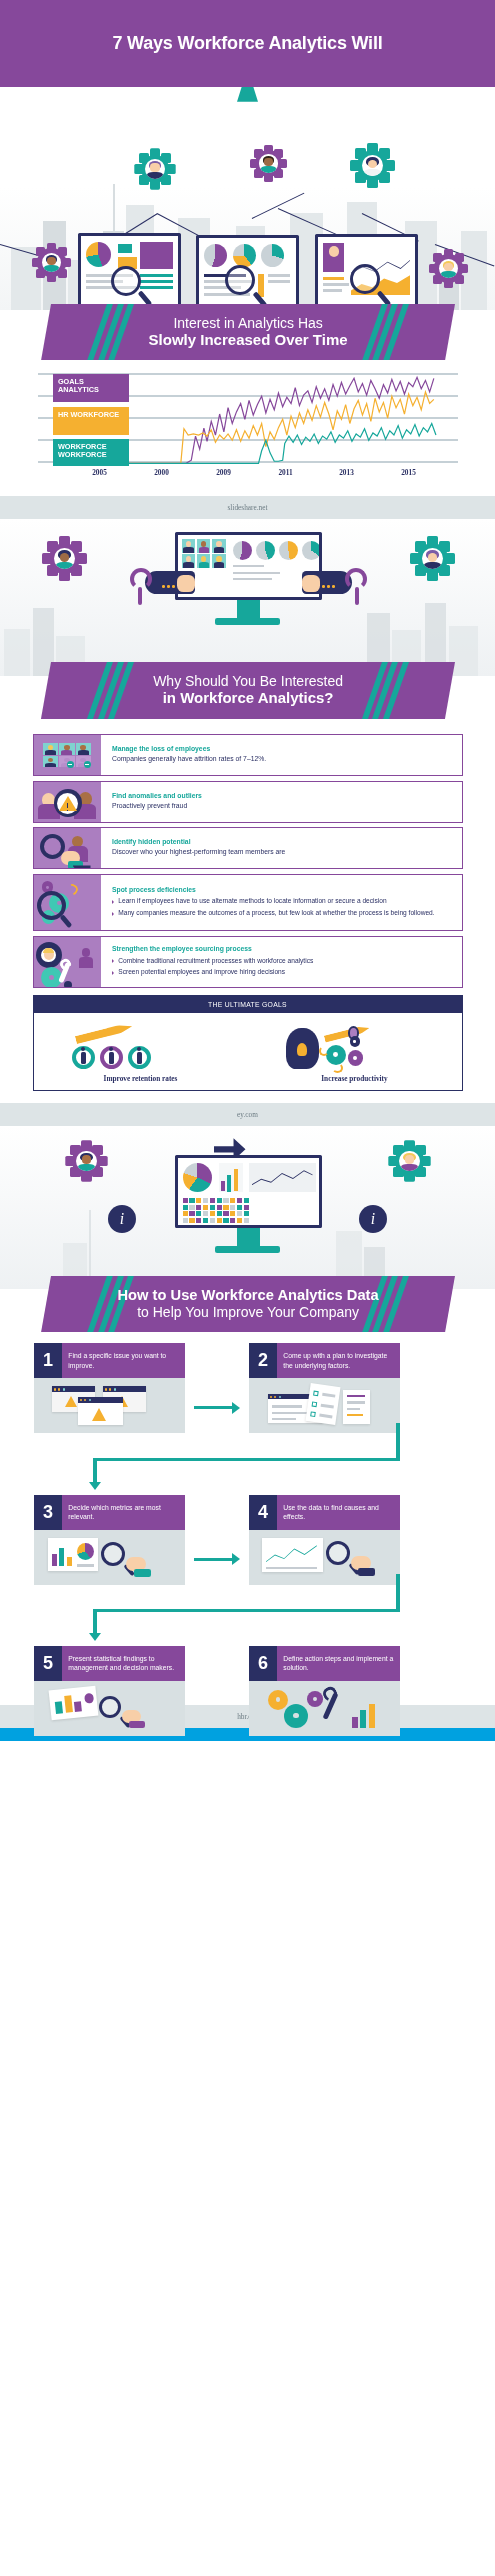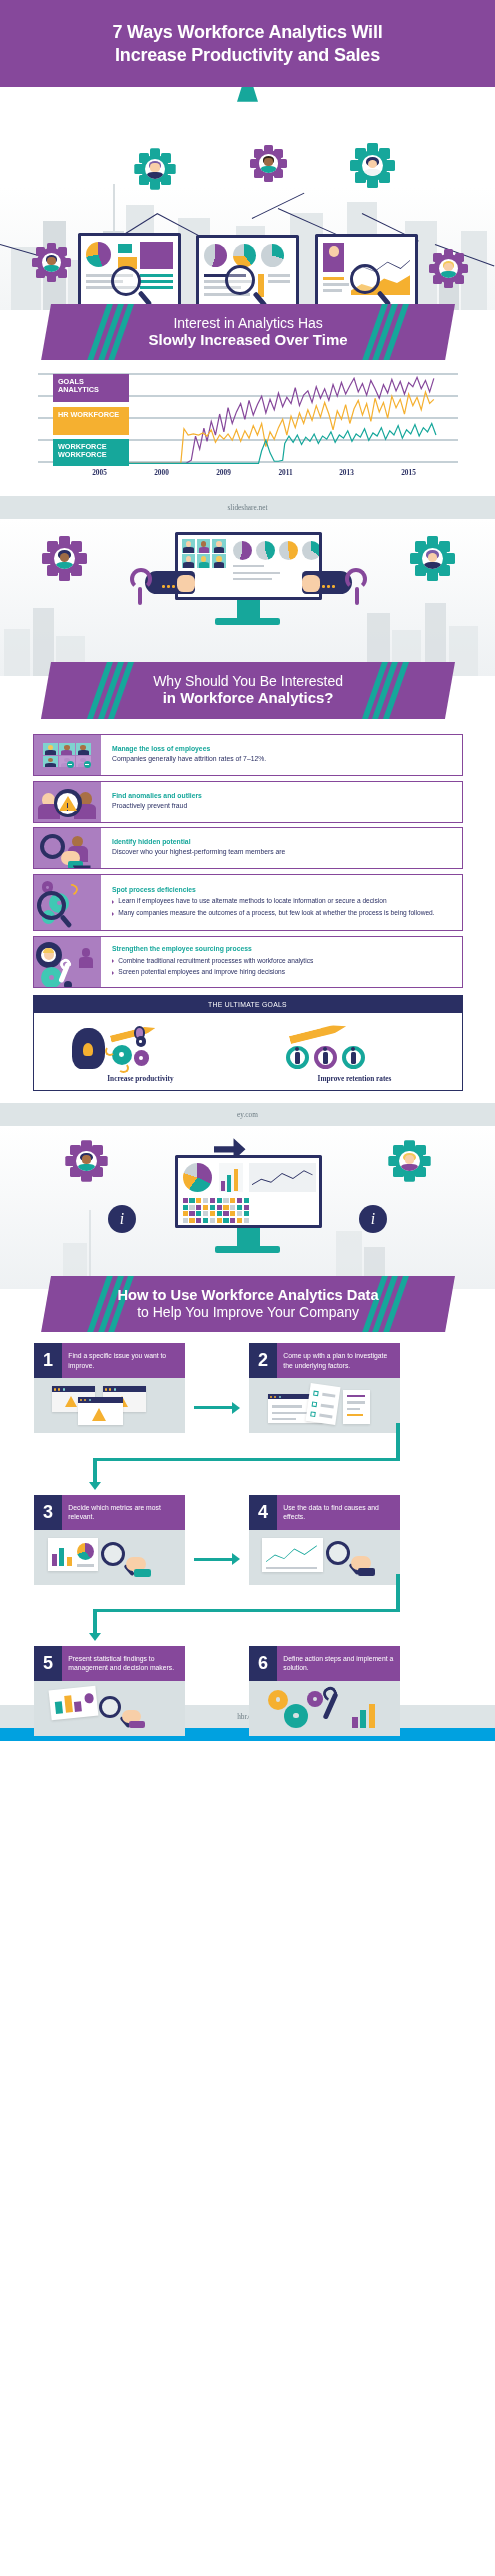--- a/index.html
+++ b/index.html
@@ -240,21 +240,20 @@
   }
 </style>
 </head>
 <body>
 
 <div class="page">
 
   <div class="masthead">
     <h1>
       <span class="ln">7 Ways Workforce Analytics Will</span>
-      <span class="ln">Increase Productivity and Sales</span>
     </h1>
   </div>
 
   <div class="hero">
     <div class="city">
       <div class="bldg l2" style="left:10.5px;width:30px;height:63px"></div>
       <div class="bldg" style="left:43px;width:23px;height:89px"></div>
       <div class="bldg l2" style="left:68px;width:33px;height:50px"></div>
       <div class="bldg" style="left:103px;width:21px;height:79px"></div>
       <div class="bldg l2" style="left:126px;width:28px;height:105px"></div>
@@ -750,52 +749,52 @@
         </ul>
       </div>
     </div>
   </div>
 
   <div class="goals">
     <div class="goals-head">THE ULTIMATE GOALS</div>
     <div class="goals-body">
       <div class="goal">
         <div class="goal-art">
+          <div class="arrow-up" style="left:41px;top:6.3px;width:58px;transform:rotate(-14deg);clip-path:polygon(0 0,58% 0,58% -40%,100% 50%,58% 140%,58% 100%,0 100%)"></div>
+          <div class="cyc" style="left:38px;top:23px"></div>
+          <div class="cyc p" style="left:66px;top:23px"></div>
+          <div class="cyc" style="left:94px;top:23px"></div>
+          <div class="person-dk" style="left:47px;top:29px"></div>
+          <div class="person-dk" style="left:75px;top:29px"></div>
+          <div class="person-dk" style="left:103px;top:29px"></div>
+        </div>
+        <div class="goal-label">Improve retention rates</div>
+      </div>
+      <div class="goal">
+        <div class="goal-art">
           <div class="headshape" style="left:38px;top:5.2px"></div>
           <div class="bulb" style="left:49px;top:20px"></div>
           <div class="arrow-up" style="left:76px;top:7.3px;width:46px;height:7.3px;transform:rotate(-14deg);clip-path:polygon(0 0,60% 0,60% -40%,100% 50%,60% 140%,60% 100%,0 100%)"></div>
           <div style="position:absolute;left:100px;top:3.1px;width:11.5px;height:13.6px;border:2.1px solid #2a2f63;border-radius:50%;background:#ab7ec0"></div>
           <div class="gear-sm" style="left:78px;top:22px;width:20px;height:20px;background:#16a79b">
               <div class="d" style="background:#16a79b"></div>
               <div class="c" style="background:#ffffff"></div>
             </div>
           <div class="gear-sm" style="left:100px;top:27px;width:15.7px;height:15.7px;background:#86489b">
               <div class="d" style="background:#86489b"></div>
               <div class="c" style="background:#ffffff"></div>
             </div>
           <div class="gear-sm" style="left:102px;top:13.6px;width:10.5px;height:10.5px;background:#2a2f63">
               <div class="d" style="background:#2a2f63"></div>
               <div class="c" style="background:#ffffff"></div>
             </div>
           <div style="position:absolute;left:71px;top:23px;width:10.5px;height:10.5px;border:2.1px solid #f5b030;border-radius:50%;border-right-color:transparent;border-top-color:transparent"></div>
           <div style="position:absolute;left:84px;top:40px;width:11.5px;height:10.5px;border:2.1px solid #f5b030;border-radius:50%;border-left-color:transparent;border-top-color:transparent"></div>
         </div>
         <div class="goal-label">Increase productivity</div>
-      </div>
-      <div class="goal">
-        <div class="goal-art">
-          <div class="arrow-up" style="left:41px;top:6.3px;width:58px;transform:rotate(-14deg);clip-path:polygon(0 0,58% 0,58% -40%,100% 50%,58% 140%,58% 100%,0 100%)"></div>
-          <div class="cyc" style="left:38px;top:23px"></div>
-          <div class="cyc p" style="left:66px;top:23px"></div>
-          <div class="cyc" style="left:94px;top:23px"></div>
-          <div class="person-dk" style="left:47px;top:29px"></div>
-          <div class="person-dk" style="left:75px;top:29px"></div>
-          <div class="person-dk" style="left:103px;top:29px"></div>
-        </div>
-        <div class="goal-label">Improve retention rates</div>
       </div>
     </div>
   </div>
 
   <div class="source-bar" style="margin-top:11.5px">
     <span>ey.com</span>
   </div>
 
   <div class="hero3">
     <div class="city" style="height:79px;opacity:.7">

